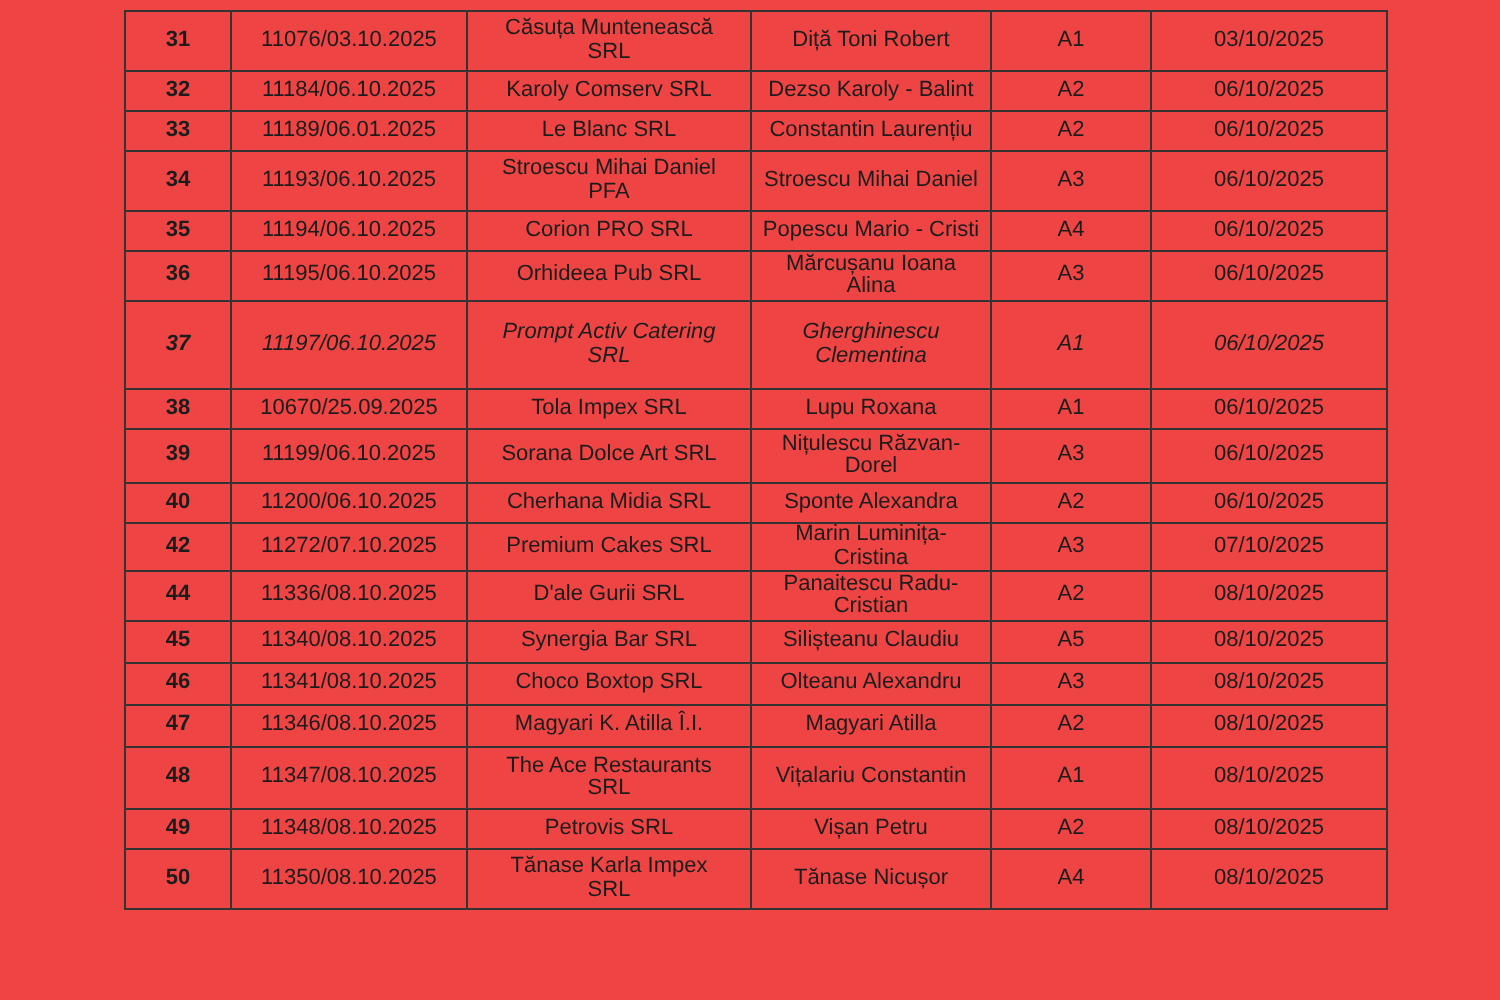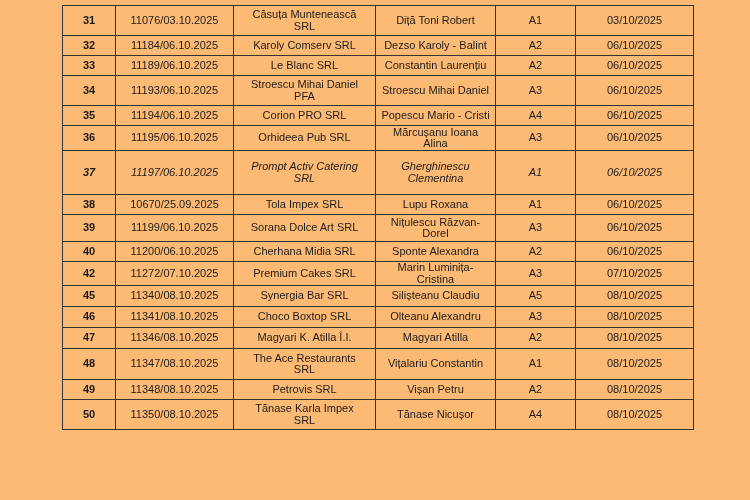--- a/index.html
+++ b/index.html
@@ -8,21 +8,21 @@
     width: 750px;
     height: 500px;
     background: #ffffff;
     overflow: hidden;
     font-family: "Liberation Sans", sans-serif;
   }
   .page {
     position: relative;
     width: 750px;
     height: 500px;
-    background: #fdba74;
+    background: #ef4444;
     overflow: hidden;
   }
   table.registry {
     position: absolute;
     left: 62px;
     top: 5px;
     width: 631px;
     border-collapse: collapse;
     table-layout: fixed;
   }
@@ -67,21 +67,21 @@
         <tr style="height: 20px;">
           <td class="c-num">32</td>
           <td class="c-reg">11184/06.10.2025</td>
           <td class="c-company">Karoly Comserv SRL</td>
           <td class="c-person">Dezso Karoly - Balint</td>
           <td class="c-code">A2</td>
           <td class="c-date">06/10/2025</td>
         </tr>
         <tr style="height: 20px; margin-top: 41px;">
           <td class="c-num">33</td>
-          <td class="c-reg">11189/06.10.2025</td>
+          <td class="c-reg">11189/06.01.2025</td>
           <td class="c-company">Le Blanc SRL</td>
           <td class="c-person">Constantin Laurențiu</td>
           <td class="c-code">A2</td>
           <td class="c-date">06/10/2025</td>
         </tr>
         <tr style="height: 30px;">
           <td class="c-num">34</td>
           <td class="c-reg">11193/06.10.2025</td>
           <td class="c-company">Stroescu Mihai Daniel
 PFA</td>
@@ -143,20 +143,29 @@
         </tr>
         <tr style="height: 16px;">
           <td class="c-num">42</td>
           <td class="c-reg">11272/07.10.2025</td>
           <td class="c-company">Premium Cakes SRL</td>
           <td class="c-person">Marin Luminița-
 Cristina</td>
           <td class="c-code">A3</td>
           <td class="c-date">07/10/2025</td>
         </tr>
+        <tr style="height: 25px;">
+          <td class="c-num">44</td>
+          <td class="c-reg">11336/08.10.2025</td>
+          <td class="c-company">D'ale Gurii SRL</td>
+          <td class="c-person">Panaitescu Radu-
+Cristian</td>
+          <td class="c-code">A2</td>
+          <td class="c-date">08/10/2025</td>
+        </tr>
         <tr style="height: 21px;">
           <td class="c-num">45</td>
           <td class="c-reg">11340/08.10.2025</td>
           <td class="c-company">Synergia Bar SRL</td>
           <td class="c-person">Silișteanu Claudiu</td>
           <td class="c-code">A5</td>
           <td class="c-date">08/10/2025</td>
         </tr>
         <tr style="height: 21px;">
           <td class="c-num">46</td>

